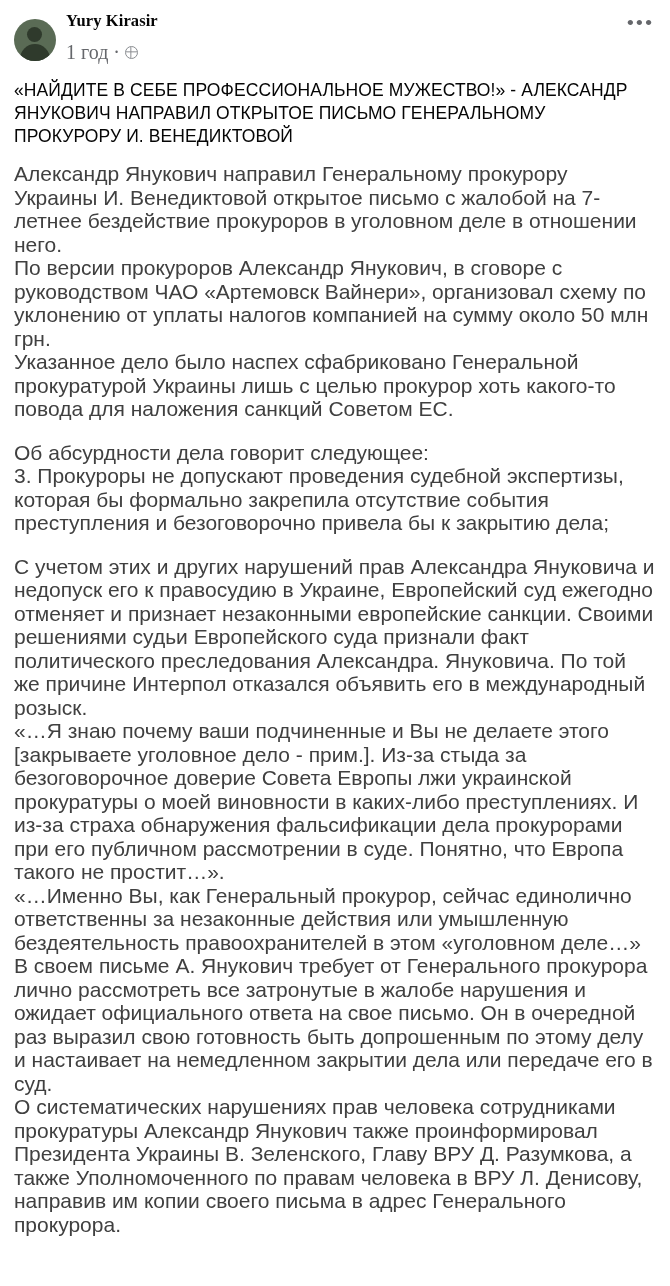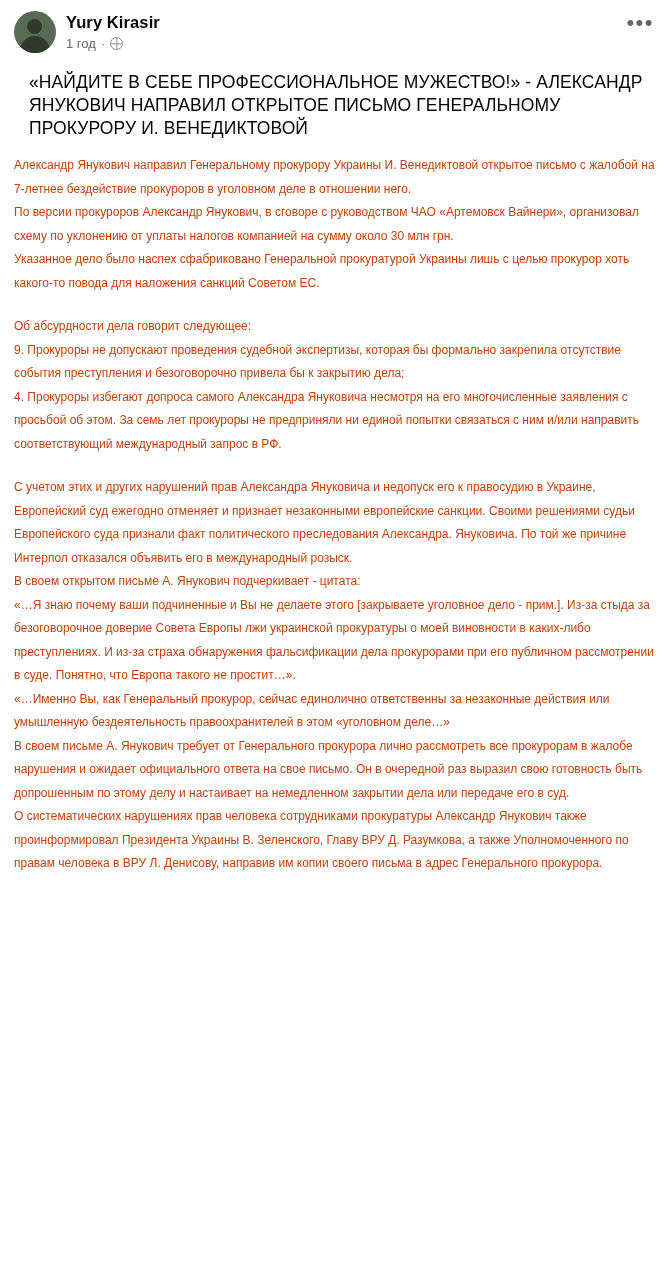--- a/index.html
+++ b/index.html
@@ -17,20 +17,21 @@
     width: 670px;
     box-sizing: border-box;
     padding: 0;
     background: #ffffff;
   }
   .post-header {
     display: flex;
     align-items: flex-end;
     padding: 10px 8px 4px 14px;
     position: relative;
+    font-family: Liberation Serif, serif;
   }
   .avatar {
     width: 42px;
     height: 42px;
     border-radius: 50%;
     background: #5a6b55;
     flex: 0 0 42px;
     position: relative;
     overflow: hidden;
     margin-right: 10px;
@@ -63,24 +64,24 @@
   .author-name {
     font-size: 16.5px;
     font-weight: bold;
     color: #050505;
     line-height: 20px;
     letter-spacing: 0.1px;
   }
   .meta-row {
     display: flex;
     align-items: center;
-    font-size: 13px;
+    font-size: 20px;
     color: #65676b;
     line-height: 18px;
-    margin-top: 3px;
+    margin-top: 12px;
   }
   .meta-sep {
     margin: 0 5px;
     color: #65676b;
   }
   .globe-icon {
     display: inline-block;
     width: 13px;
     height: 13px;
     border: 1.3px solid #8a8d91;
@@ -119,27 +120,27 @@
     cursor: pointer;
     user-select: none;
   }
   .post-body {
     padding: 6px 14px 16px 14px;
   }
   .post-title {
     font-size: 17.5px;
     line-height: 23px;
     color: #050505;
-    margin: 8px 0 14px 15px;
+    margin: 8px 0 14px 0;
     letter-spacing: 0.1px;
   }
   .para {
-    font-size: 12px;
+    font-size: 21px;
     line-height: 23.5px;
-    color: #c2410c;
+    color: #404040;
     margin: 0 0 0 0;
   }
   .para + .para {
     margin-top: 0;
   }
   .block-gap {
     height: 20px;
   }
 </style>
 </head>
@@ -161,37 +162,35 @@
       </div>
     </div>
     <div class="menu-dots">•••</div>
   </div>
 
   <div class="post-body">
     <div class="post-title">«НАЙДИТЕ В СЕБЕ ПРОФЕССИОНАЛЬНОЕ МУЖЕСТВО!» - АЛЕКСАНДР ЯНУКОВИЧ НАПРАВИЛ ОТКРЫТОЕ ПИСЬМО ГЕНЕРАЛЬНОМУ ПРОКУРОРУ И. ВЕНЕДИКТОВОЙ</div>
 
     <div>
       <p class="para">Александр Янукович направил Генеральному прокурору Украины И. Венедиктовой открытое письмо с жалобой на 7-летнее бездействие прокуроров в уголовном деле в отношении него.</p>
-      <p class="para">По версии прокуроров Александр Янукович, в сговоре с руководством ЧАО «Артемовск Вайнери», организовал схему по уклонению от уплаты налогов компанией на сумму около 30 млн грн.</p>
+      <p class="para">По версии прокуроров Александр Янукович, в сговоре с руководством ЧАО «Артемовск Вайнери», организовал схему по уклонению от уплаты налогов компанией на сумму около 50 млн грн.</p>
       <p class="para">Указанное дело было наспех сфабриковано Генеральной прокуратурой Украины лишь с целью прокурор хоть какого-то повода для наложения санкций Советом ЕС.</p>
     </div>
 
     <div class="block-gap"></div>
 
     <div>
       <p class="para">Об абсурдности дела говорит следующее:</p>
-      <p class="para">9. Прокуроры не допускают проведения судебной экспертизы, которая бы формально закрепила отсутствие события преступления и безоговорочно привела бы к закрытию дела;</p>
-      <p class="para">4. Прокуроры избегают допроса самого Александра Януковича несмотря на его многочисленные заявления с просьбой об этом. За семь лет прокуроры не предприняли ни единой попытки связаться с ним и/или направить соответствующий международный запрос в РФ.</p>
+      <p class="para">3. Прокуроры не допускают проведения судебной экспертизы, которая бы формально закрепила отсутствие события преступления и безоговорочно привела бы к закрытию дела;</p>
     </div>
 
     <div class="block-gap"></div>
 
     <div>
       <p class="para">С учетом этих и других нарушений прав Александра Януковича и недопуск его к правосудию в Украине, Европейский суд ежегодно отменяет и признает незаконными европейские санкции. Своими решениями судьи Европейского суда признали факт политического преследования Александра. Януковича. По той же причине Интерпол отказался объявить его в международный розыск.</p>
-      <p class="para">В своем открытом письме А. Янукович подчеркивает - цитата:</p>
       <p class="para">«…Я знаю почему ваши подчиненные и Вы не делаете этого [закрываете уголовное дело - прим.]. Из-за стыда за безоговорочное доверие Совета Европы лжи украинской прокуратуры о моей виновности в каких-либо преступлениях. И из-за страха обнаружения фальсификации дела прокурорами при его публичном рассмотрении в суде. Понятно, что Европа такого не простит…».</p>
       <p class="para">«…Именно Вы, как Генеральный прокурор, сейчас единолично ответственны за незаконные действия или умышленную бездеятельность правоохранителей в этом «уголовном деле…»</p>
-      <p class="para">В своем письме А. Янукович требует от Генерального прокурора лично рассмотреть все прокурорам в жалобе нарушения и ожидает официального ответа на свое письмо. Он в очередной раз выразил свою готовность быть допрошенным по этому делу и настаивает на немедленном закрытии дела или передаче его в суд.</p>
+      <p class="para">В своем письме А. Янукович требует от Генерального прокурора лично рассмотреть все затронутые в жалобе нарушения и ожидает официального ответа на свое письмо. Он в очередной раз выразил свою готовность быть допрошенным по этому делу и настаивает на немедленном закрытии дела или передаче его в суд.</p>
       <p class="para">О систематических нарушениях прав человека сотрудниками прокуратуры Александр Янукович также проинформировал Президента Украины В. Зеленского, Главу ВРУ Д. Разумкова, а также Уполномоченного по правам человека в ВРУ Л. Денисову, направив им копии своего письма в адрес Генерального прокурора.</p>
     </div>
   </div>
 
 </div>
 
 </body></html>

